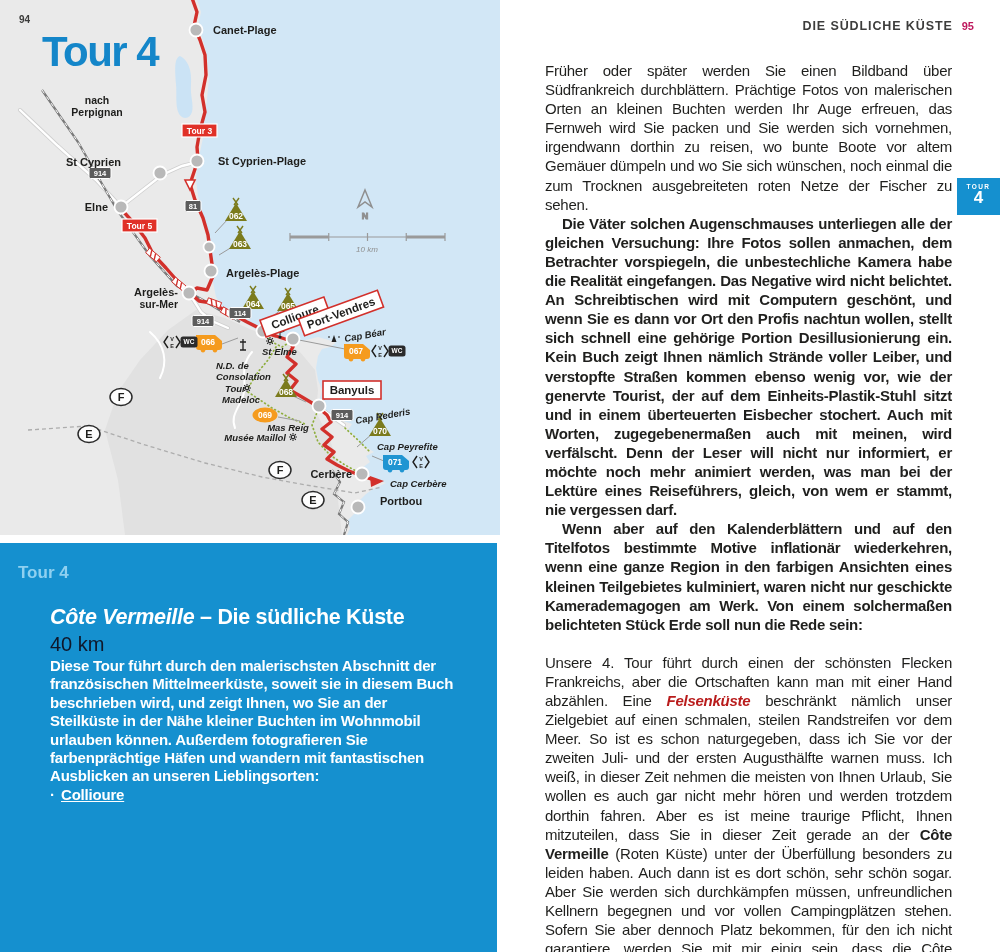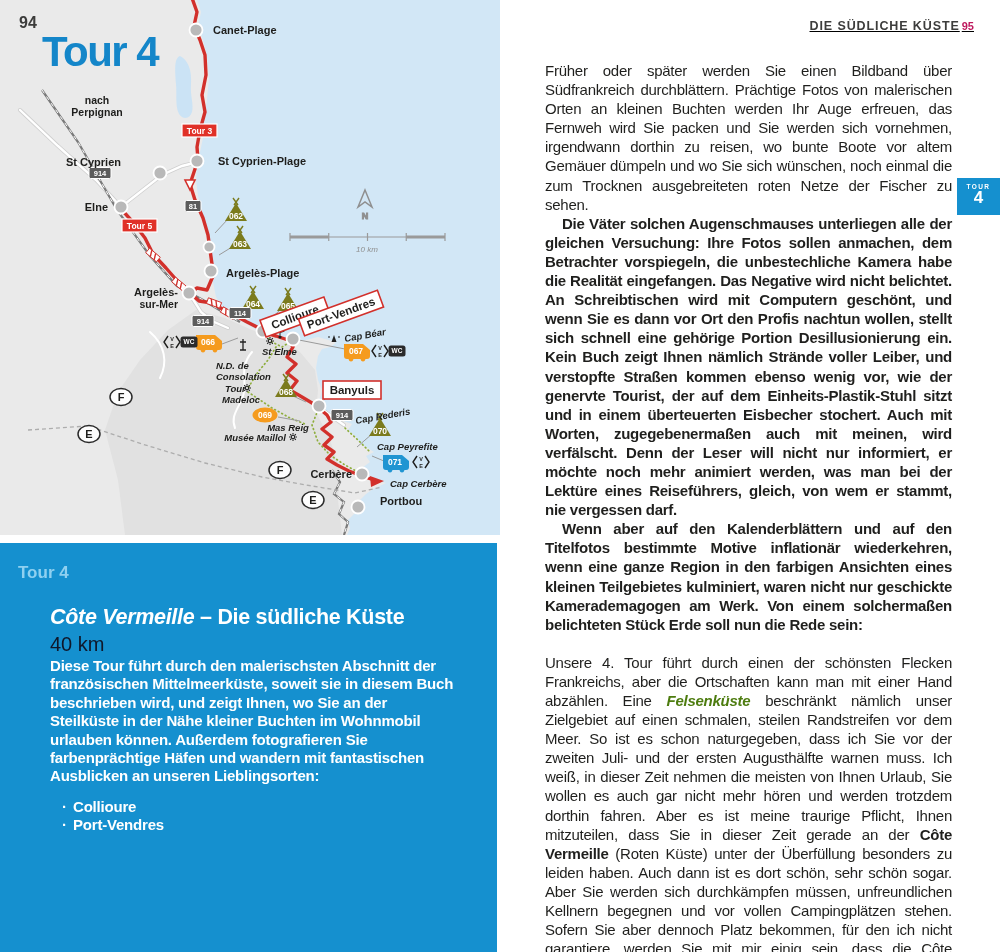--- a/index.html
+++ b/index.html
@@ -4,21 +4,21 @@
 <style>
   html,body{margin:0;padding:0;}
   body{width:1000px;height:952px;position:relative;background:#ffffff;overflow:hidden;
        font-family:"Liberation Sans","DejaVu Sans",sans-serif;}
   .page-left{position:absolute;left:0;top:0;width:500px;height:952px;background:#ffffff;}
   .page-right{position:absolute;left:500px;top:0;width:500px;height:952px;background:#ffffff;}
   .gutter{position:absolute;left:500px;top:0;width:4px;height:952px;background:#eef4fa;}
 
   
   .map-wrap{position:absolute;left:0;top:0;width:500px;height:535px;}
-  .map-page-num{position:absolute;left:19px;top:14px;font-size:16px;font-weight:bold;color:#3c3c3b;}
+  .map-page-num{position:absolute;left:19px;top:14px;font-size:10px;font-weight:bold;color:#3c3c3b;}
   .map-title{position:absolute;left:42px;top:28px;font-size:42px;font-weight:bold;
              letter-spacing:-1.5px;color:#1486c9;}
   .t-town{font:bold 11px "Liberation Sans",sans-serif;fill:#1e1e1c;}
   .t-small{font:bold 10.5px "Liberation Sans",sans-serif;fill:#1e1e1c;}
   .t-it{font:italic bold 9.5px "Liberation Sans",sans-serif;fill:#1e1e1c;}
   .t-badge{font:bold 7.5px "Liberation Sans",sans-serif;fill:#ffffff;}
   .t-camp{font:bold 8.5px "Liberation Sans",sans-serif;fill:#ffffff;}
   .t-box{font:bold 11.5px "Liberation Sans",sans-serif;fill:#1e1e1c;}
   .t-gray{font:italic 8px "Liberation Sans",sans-serif;fill:#8f8f8f;}
   .t-country{font:bold 11px "Liberation Sans",sans-serif;fill:#1e1e1c;}
@@ -26,34 +26,34 @@
   .t-wc{font:bold 6.5px "Liberation Sans",sans-serif;fill:#ffffff;}
 
   
   .info-box{position:absolute;left:0;top:543px;width:497px;height:409px;background:#1590cf;color:#fff;overflow:hidden;}
   .info-tour{position:absolute;left:18px;top:20px;font-size:17px;font-weight:bold;color:#8fd0f0;}
   .info-head{position:absolute;left:50px;top:62px;font-size:21.5px;font-weight:bold;letter-spacing:-0.3px;}
   .info-head .it{font-style:italic;}
   .info-dist{position:absolute;left:50px;top:90px;font-size:20px;font-weight:normal;color:#0f172a;}
   .info-desc{position:absolute;left:50px;top:114px;width:408px;font-size:15px;font-weight:bold;
              line-height:18.4px;letter-spacing:-0.2px;}
-  .info-bullets{margin:12px;padding:0;list-style:none;}
+  .info-bullets{margin:0;padding:0;list-style:none;text-decoration:underline;}
   .info-bullets li{line-height:18.4px;}
   .info-bullets .dot{display:inline-block;width:11px;}
 
   
-  .header-row{position:absolute;top:19px;right:26px;display:flex;align-items:baseline;gap:2px;text-decoration:underline;}
+  .header-row{position:absolute;top:19px;right:26px;display:flex;align-items:baseline;gap:9px;}
   .header-title{font-size:12.5px;font-weight:bold;letter-spacing:0.9px;color:#3d3d3c;}
   .header-num{font-size:11px;font-weight:bold;color:#be185d;}
   .body-col{position:absolute;left:45px;right:48px;top:61px;color:#1f1f1d;
             font-size:15px;line-height:19.1px;letter-spacing:-0.25px;text-align:justify;}
   .body-col p{margin:0;}
   .body-col p.indent{text-indent:17px;font-weight:bold;}
   .body-col p.gap{margin-top:19px;}
-  .accent-it{color:#4d7c0f;font-style:italic;font-weight:bold;}
+  .accent-it{color:#b91c1c;font-style:italic;font-weight:bold;}
   .side-tab{position:absolute;left:457px;top:178px;width:43px;height:37px;background:#1590cf;
             color:#fff;text-align:center;}
   .side-tab .tab-word{font-size:6.5px;font-weight:bold;letter-spacing:1.4px;margin-top:5px;}
   .side-tab .tab-num{font-size:17px;font-weight:bold;line-height:15px;}
 </style>
 </head>
 <body>
 
 <div class="page-left">
 
@@ -403,21 +403,20 @@
   </div>
 
   <div class="info-box">
     <div class="info-tour">Tour 4</div>
     <div class="info-head"><span class="it">Côte Vermeille</span><span> – Die südliche Küste</span></div>
     <div class="info-dist">40 km</div>
     <div class="info-desc">
       <div>Diese Tour führt durch den malerischsten Abschnitt der französischen Mittelmeerküste, soweit sie in diesem Buch beschrieben wird, und zeigt Ihnen, wo Sie an der Steilküste in der Nähe kleiner Buchten im Wohnmobil urlauben können. Außerdem fotografieren Sie farbenprächtige Häfen und wandern mit fantastischen Ausblicken an unseren Lieblingsorten:</div>
       <ul class="info-bullets">
         <li><span class="dot">·</span><span>Collioure</span></li>
-        <li><span class="dot">·</span><span>Port-Vendres</span></li>
       </ul>
     </div>
   </div>
 </div>
 
 <div class="gutter"></div>
 
 <div class="page-right">
   <div class="header-row">
     <span class="header-title">DIE SÜDLICHE KÜSTE</span>

